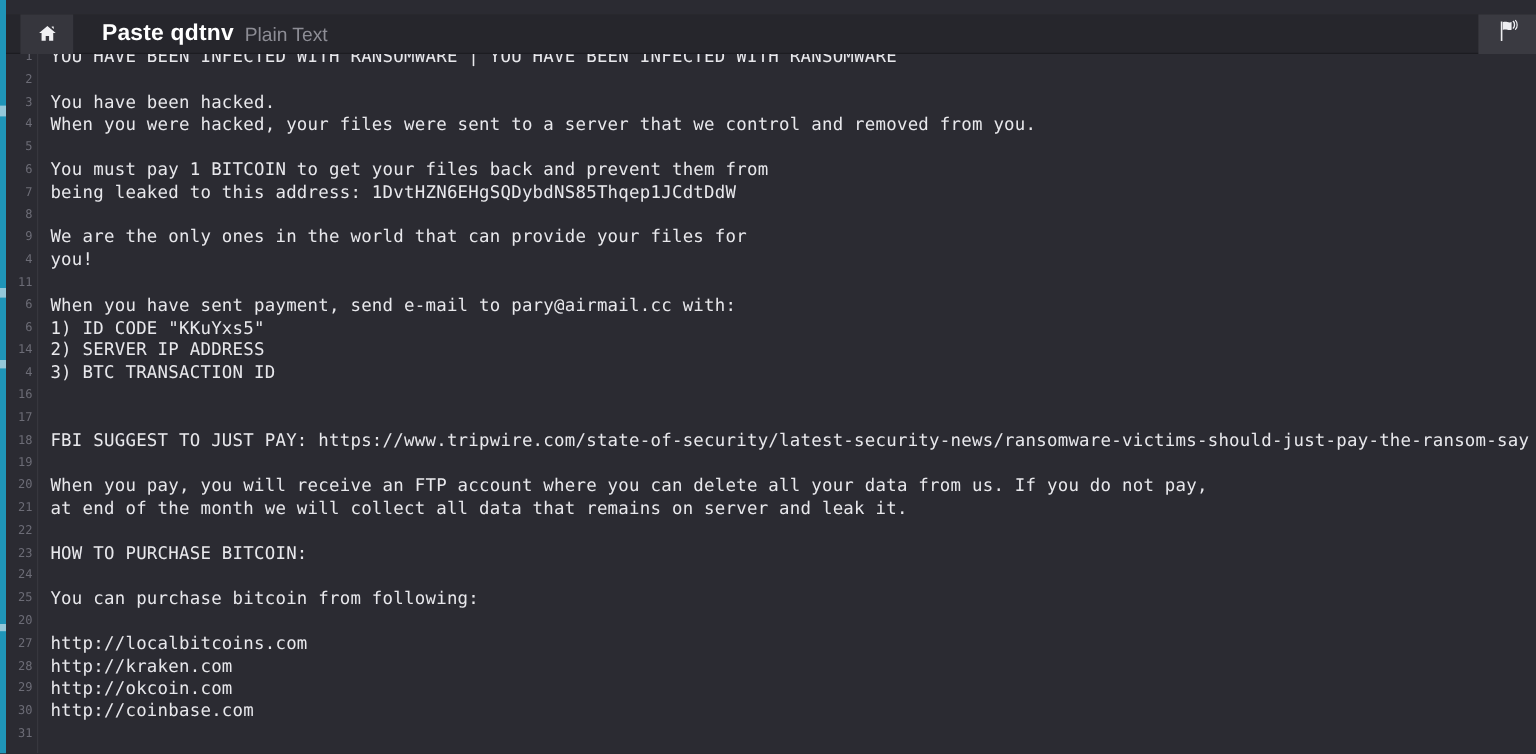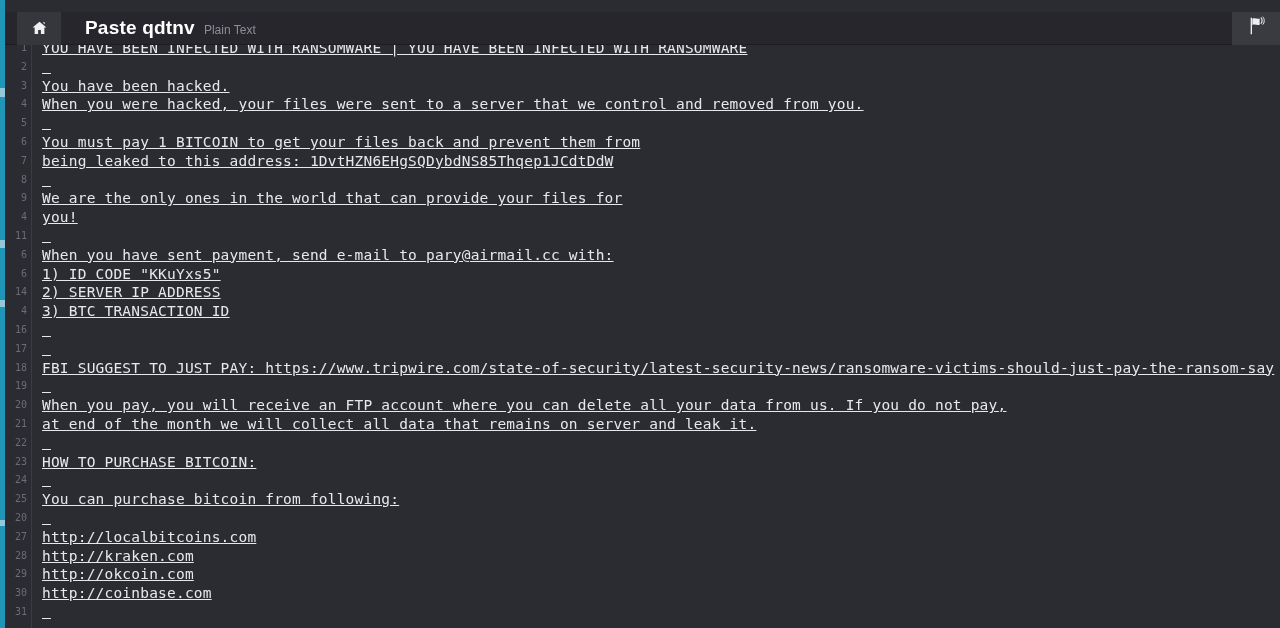--- a/index.html
+++ b/index.html
@@ -70,21 +70,21 @@
   .home-btn svg { display: block; }
   .paste-title {
     font-size: 19px;
     font-weight: bold;
     color: #ffffff;
     margin-left: 24px;
     letter-spacing: .2px;
     white-space: nowrap;
   }
   .paste-format {
-    font-size: 12px;
+    font-size: 16px;
     color: #8d8d95;
     margin-left: 9px;
     position: relative;
     top: 2px;
     white-space: nowrap;
   }
   .topbar-right {
     margin-left: auto;
     display: flex;
     align-items: center;
@@ -134,21 +134,20 @@
     padding-top: 6px;
     padding-left: 10px;
     background: #2b2b32;
     font-family: "DejaVu Sans Mono", "Liberation Mono", monospace;
     font-size: 14.5px;
     line-height: 18.8px;
     color: #e8e8ec;
     white-space: pre;
     overflow: hidden;
     letter-spacing: 0.2px;
-    text-decoration: underline;
   }
   .code-area div { height: 18.8px; }
   .code-area div:empty::after { content: " "; }
 </style>
 </head>
 <body>
 
 <div id="app">
 
   <div class="left-rail">

